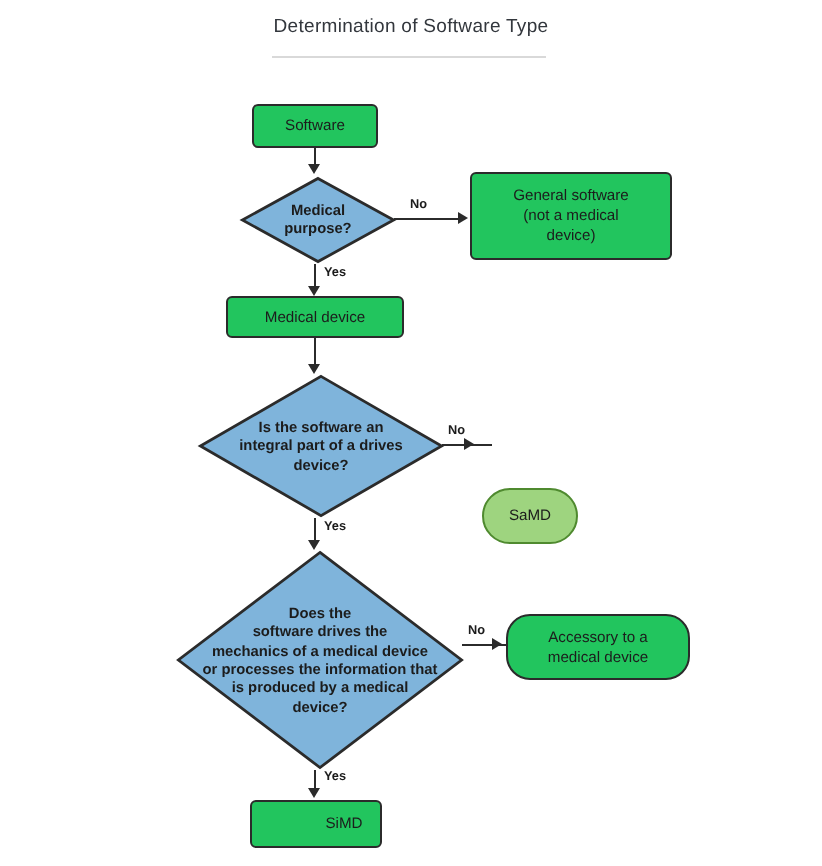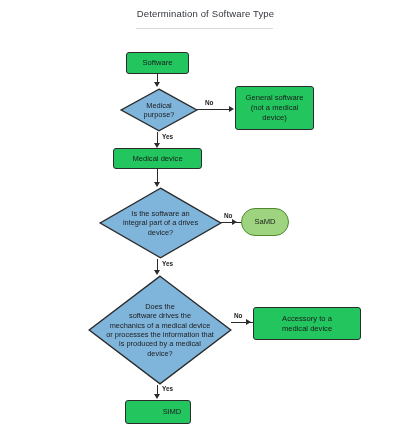--- a/index.html
+++ b/index.html
@@ -61,20 +61,21 @@
     text-align: center;
     color: #1c1c1c;
     white-space: pre-line;
   }
 
   .node-rect.green {
     background: #92d050;
     background: #9ed47f;
     border: 1.4px solid #4f8a2f;
     border-radius: 14px;
+    margin-top: 36px;
   }
 
   
   .node-diamond {
     position: absolute;
   }
   .node-diamond svg {
     position: absolute;
     inset: 0;
     display: block;
@@ -85,20 +86,21 @@
     left: 0;
     top: 50%;
     width: 100%;
     transform: translateY(-50%);
     text-align: center;
     font-size: 7.4px;
     line-height: 1.26;
     color: #1c1c1c;
     white-space: pre-line;
     pointer-events: none;
+    font-weight: bold;
   }
 
   
   .conn-v {
     position: absolute;
     width: 1.4px;
     background: #2b2b2b;
   }
   .conn-h {
     position: absolute;
@@ -149,21 +151,21 @@
       <polygon points="39,1.2 76.8,22 39,42.8 1.2,22" fill="#7FB4DB" stroke="#2b2b2b" stroke-width="1.4"></polygon>
     </svg>
     <div class="label">Medical
 purpose?</div>
   </div>
 
   <div class="conn-h" style="left:197px; top:109px; width:34px;"></div>
   <div class="arrow-right" style="left:229px; top:106px;"></div>
   <div class="edge-label" style="left:205px; top:99px;">No</div>
 
-  <div class="node-rect" style="left:235px; top:86px; width:79px; height:44px;">
+  <div class="node-rect" style="left:235px; top:86px; width:101px; height:44px;">
     <span class="label">General software
 (not a medical
 device)</span>
   </div>
 
   <div class="conn-v" style="left:157px; top:132px; height:12px;"></div>
   <div class="arrow-down" style="left:154px; top:143px;"></div>
   <div class="edge-label" style="left:162px; top:133px;">Yes</div>
 
   <div class="node-rect" style="left:113px; top:148px; width:89px; height:21px;">
@@ -203,21 +205,21 @@
 mechanics of a medical device
 or processes the information that
 is produced by a medical
 device?</div>
   </div>
 
   <div class="conn-h" style="left:231px; top:322px; width:24px;"></div>
   <div class="arrow-right" style="left:246px; top:319px;"></div>
   <div class="edge-label" style="left:234px; top:312px;">No</div>
 
-  <div class="node-rect" style="left:253px; top:307px; width:108px; height:33px;">
+  <div class="node-rect" style="left:253px; top:307px; width:92px; height:33px;border-radius:12px;">
     <span class="label">Accessory to a
 medical device</span>
   </div>
 
   <div class="conn-v" style="left:157px; top:385px; height:11px;"></div>
   <div class="arrow-down" style="left:154px; top:394px;"></div>
   <div class="edge-label" style="left:162px; top:385px;">Yes</div>
 
   <div class="node-rect" style="left:125px; top:400px; width:66px; height:24px;padding-left:28px;">
     <span class="label">SiMD</span>

